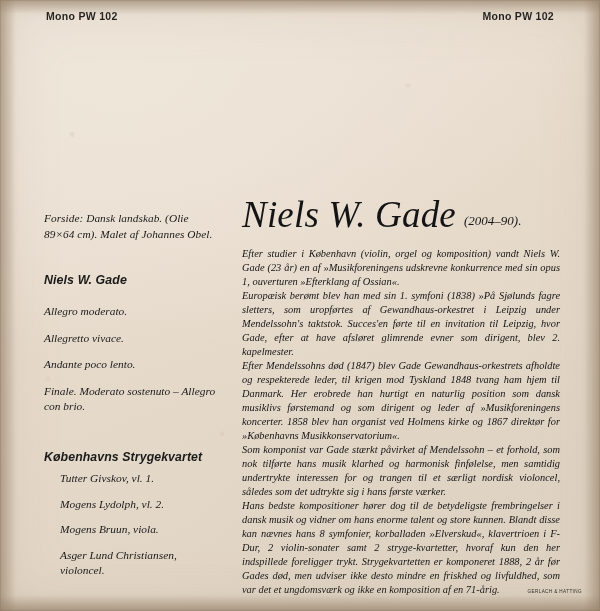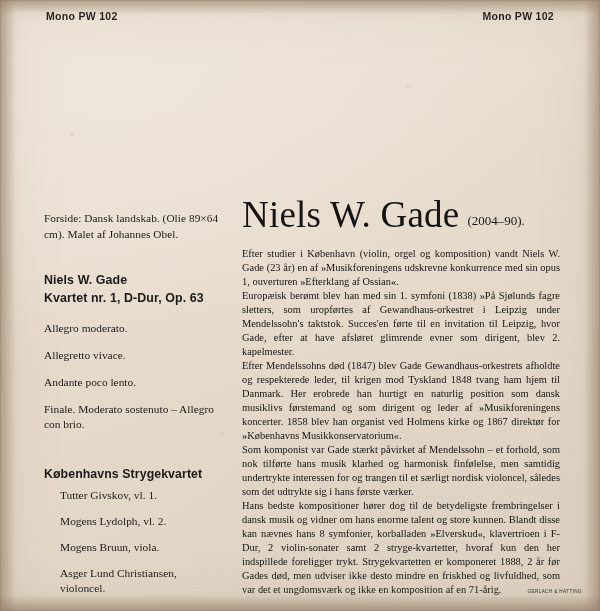--- a/index.html
+++ b/index.html
@@ -88,20 +88,21 @@
   .catno.left { left: 46px; }
   .catno.right { right: 46px; }
 
   .content {
     position: absolute;
     left: 44px;
     right: 40px;
     top: 210px;
     display: flex;
     gap: 22px;
+    font-style: italic;
   }
 
   .col-left {
     width: 176px;
     flex: 0 0 176px;
     color: #1a1a1a;
   }
   .col-right {
     flex: 1 1 auto;
     color: #151515;
@@ -202,21 +203,20 @@
   <div class="catno left">Mono PW 102</div>
   <div class="catno right">Mono PW 102</div>
 
   <div class="content">
 
     <div class="col-left">
       <p class="caption">Forside: Dansk landskab. (Olie 89×64 cm). Malet af Johannes Obel.</p>
 
       <div class="work-title">
         <div>Niels W. Gade</div>
-        <div>Kvartet nr. 1, D-Dur, Op. 63</div>
       </div>
 
       <div class="movements">
         <ul>
           <li>Allegro moderato.</li>
           <li>Allegretto vivace.</li>
           <li>Andante poco lento.</li>
           <li>Finale. Moderato sostenuto – Allegro con brio.</li>
         </ul>
       </div>

